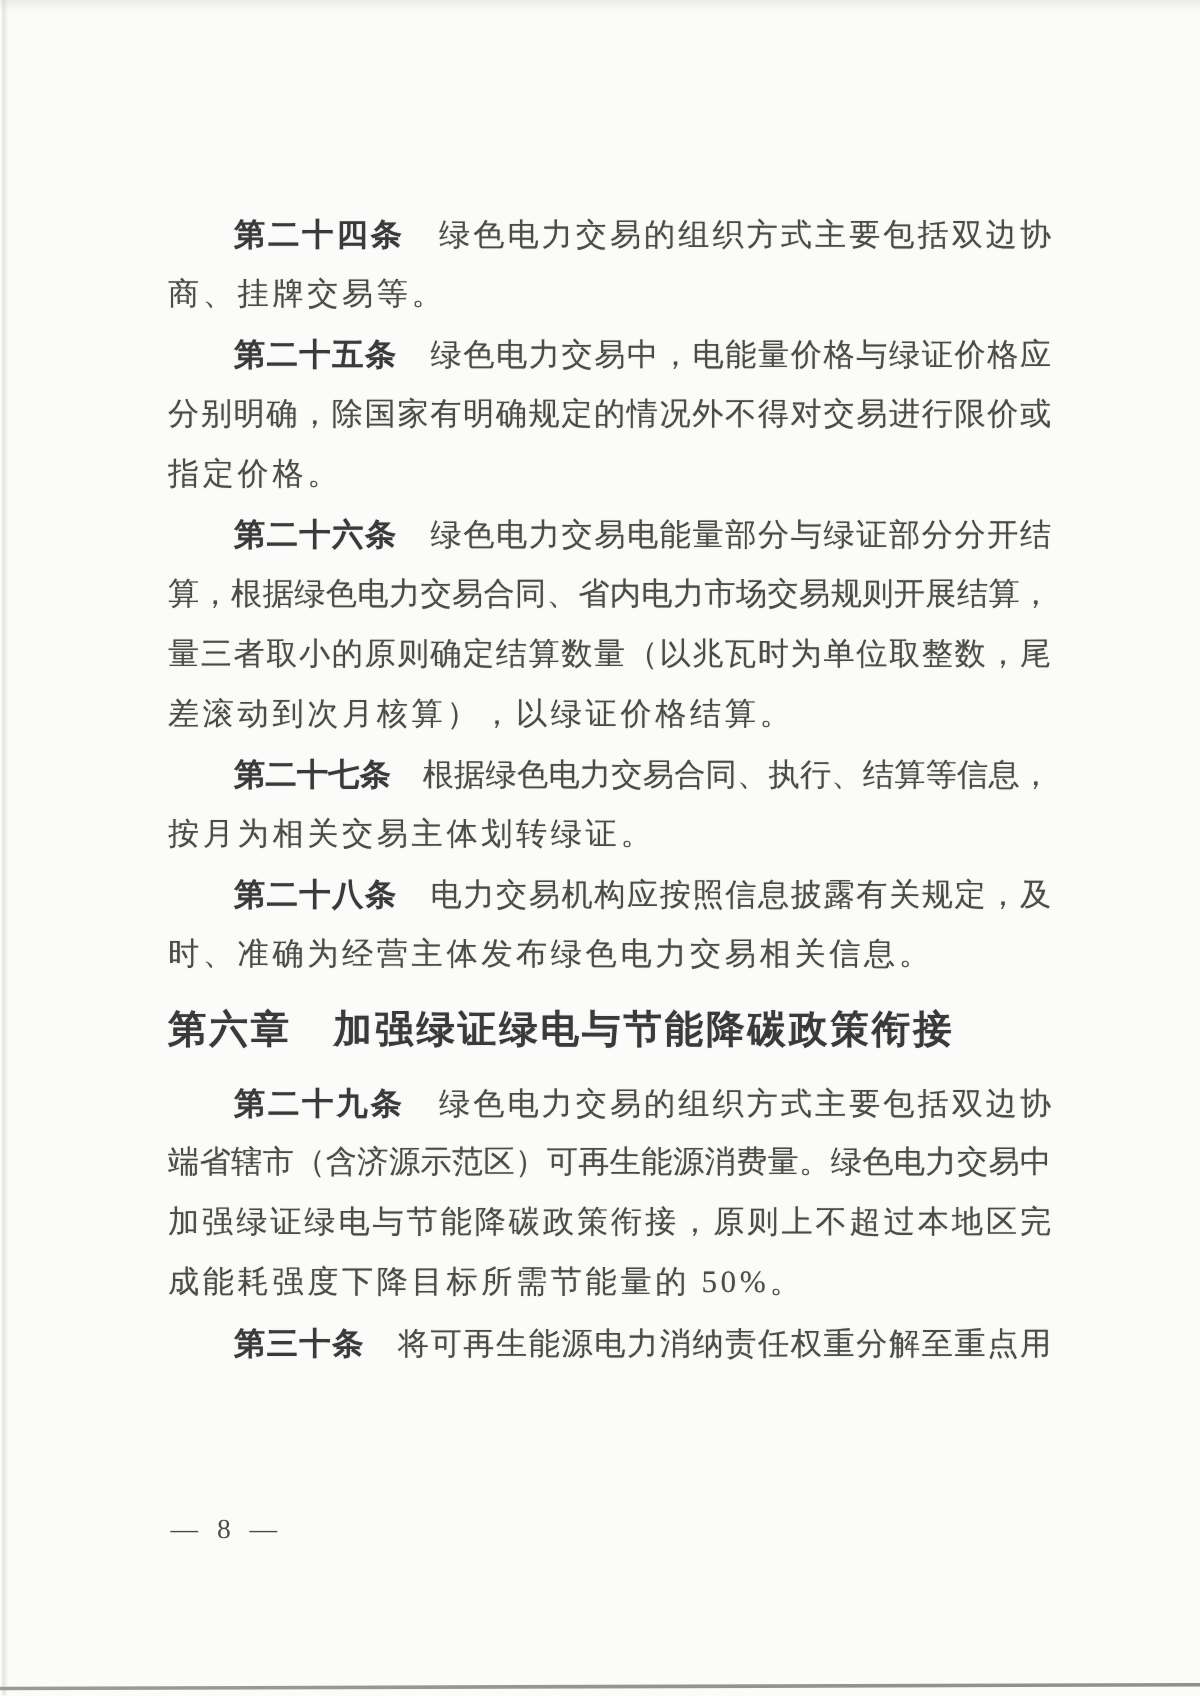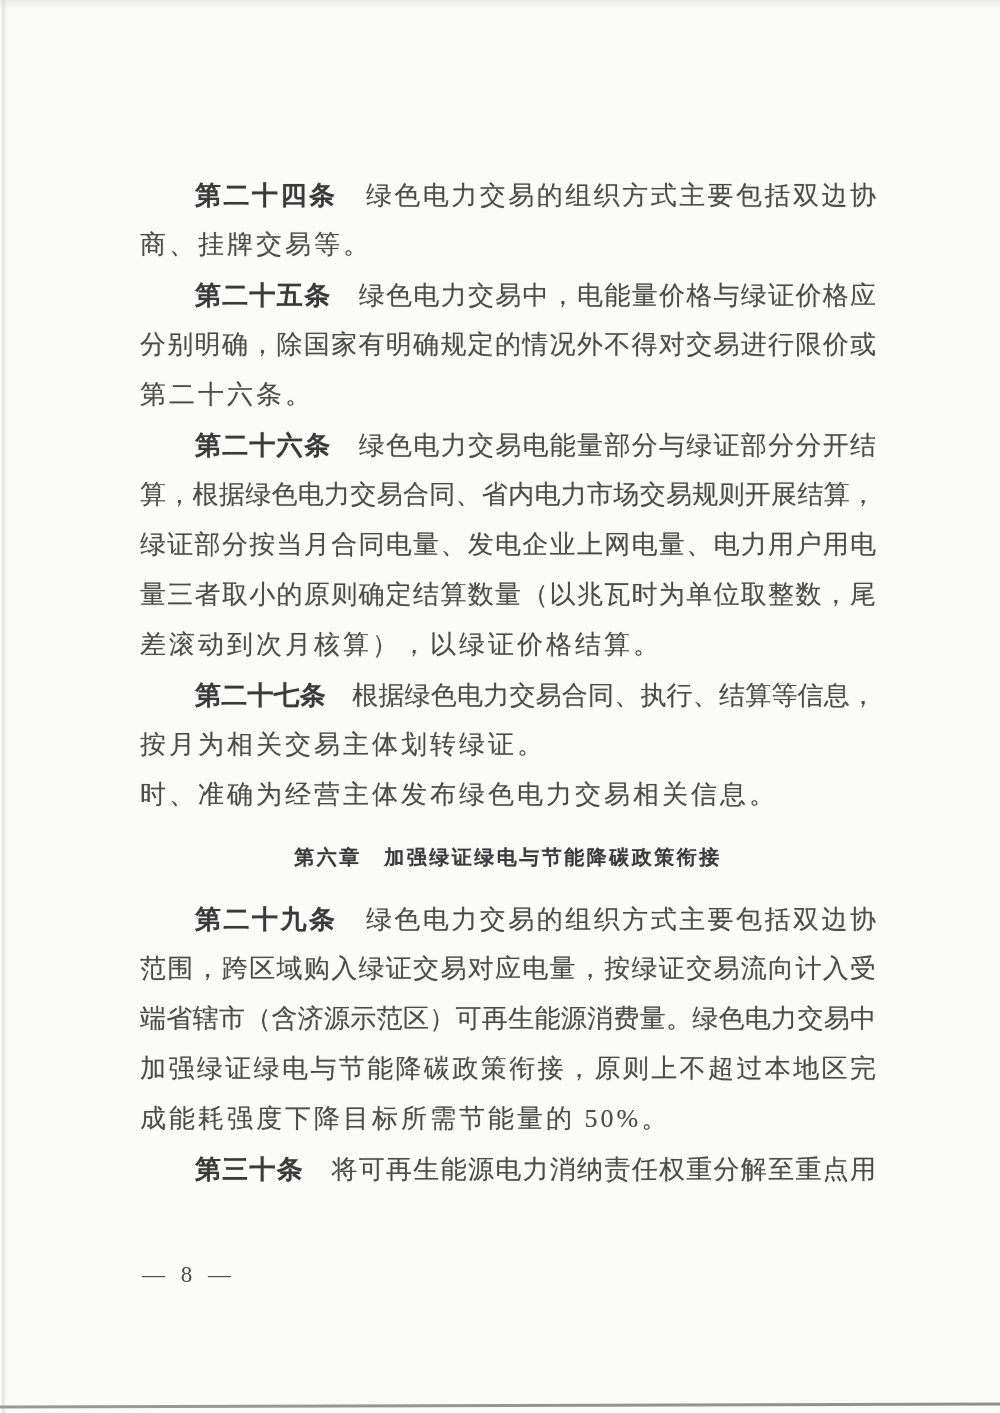--- a/index.html
+++ b/index.html
@@ -37,23 +37,23 @@
     text-align-last:justify;
   }
   .line.first { text-indent:55px; }
   .lead {
     font-family: "Liberation Sans", "DejaVu Sans", sans-serif;
     font-weight:700;
     color: var(--ink-bold, #3a3a3c);
   }
   .heading {
     height:50px; line-height:50px; margin:12px 0;
-    text-align:center;
+    text-align:left;
     font-family: "Liberation Sans", "DejaVu Sans", sans-serif;
-    font-weight:700; font-size:20px; letter-spacing:2.5px;
+    font-weight:700; font-size:32px; letter-spacing:2.5px;
     color: var(--ink-bold, #3a3a3c);
     text-shadow: 0 0 1px rgba(58,58,60,0.35);
   }
   .page-number {
     position:absolute; left:142px; top:1253px;
     height:44px; line-height:44px;
     font-size:23px; letter-spacing:3px; word-spacing:4px;
     color: var(--ink, #4b4b49);
     filter: blur(0.2px);
   }
@@ -67,32 +67,31 @@
 <body>
 
 <div class="paper">
   <div class="scan-noise-top"></div>
   <div class="scan-edge-left"></div>
   <div class="doc-body">
       <div class="line first fill"><span class="lead">第二十四条</span><span>　绿色电力交易的组织方式主要包括双边协</span></div>
       <div class="line">商、挂牌交易等。</div>
       <div class="line first fill"><span class="lead">第二十五条</span><span>　绿色电力交易中，电能量价格与绿证价格应</span></div>
       <div class="line fill">分别明确，除国家有明确规定的情况外不得对交易进行限价或</div>
-      <div class="line">第二十六条。</div>
+      <div class="line">指定价格。</div>
       <div class="line first fill"><span class="lead">第二十六条</span><span>　绿色电力交易电能量部分与绿证部分分开结</span></div>
       <div class="line fill">算，根据绿色电力交易合同、省内电力市场交易规则开展结算，</div>
-      <div class="line fill">绿证部分按当月合同电量、发电企业上网电量、电力用户用电</div>
       <div class="line fill">量三者取小的原则确定结算数量（以兆瓦时为单位取整数，尾</div>
       <div class="line">差滚动到次月核算），以绿证价格结算。</div>
       <div class="line first fill"><span class="lead">第二十七条</span><span>　根据绿色电力交易合同、执行、结算等信息，</span></div>
       <div class="line">按月为相关交易主体划转绿证。</div>
+      <div class="line first fill"><span class="lead">第二十八条</span><span>　电力交易机构应按照信息披露有关规定，及</span></div>
       <div class="line">时、准确为经营主体发布绿色电力交易相关信息。</div>
       <div class="heading">第六章　加强绿证绿电与节能降碳政策衔接</div>
       <div class="line first fill"><span class="lead">第二十九条</span><span>　绿色电力交易的组织方式主要包括双边协</span></div>
-      <div class="line fill">范围，跨区域购入绿证交易对应电量，按绿证交易流向计入受</div>
       <div class="line fill">端省辖市（含济源示范区）可再生能源消费量。绿色电力交易中</div>
       <div class="line fill">加强绿证绿电与节能降碳政策衔接，原则上不超过本地区完</div>
       <div class="line">成能耗强度下降目标所需节能量的 50%。</div>
       <div class="line first fill"><span class="lead">第三十条</span><span>　将可再生能源电力消纳责任权重分解至重点用</span></div>
     </div>
   <div class="page-number">— 8 —</div>
   <div class="scan-line-bottom"></div>
 </div>
 
 </body></html>

